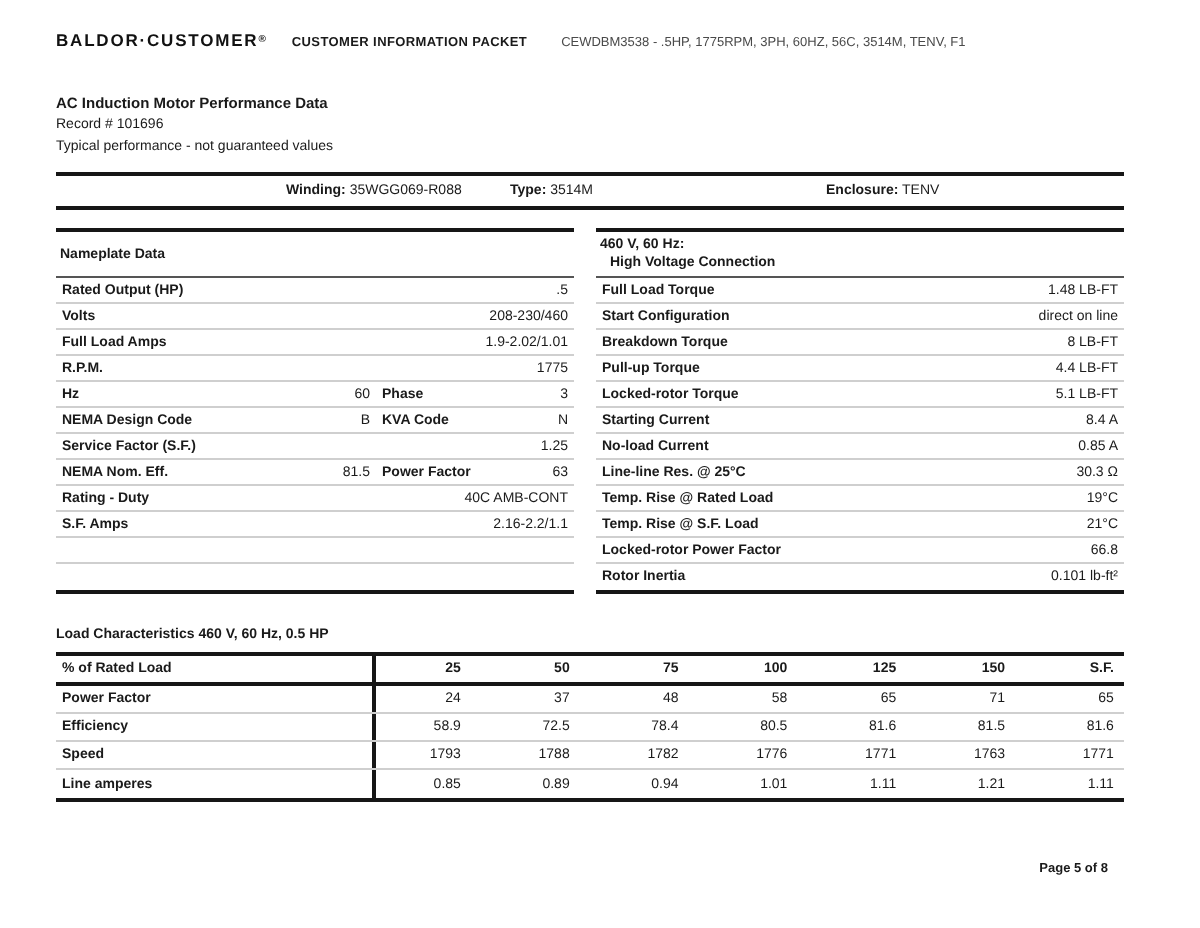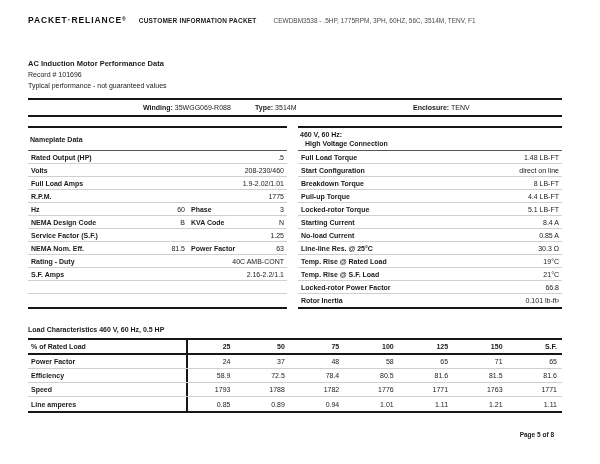--- a/index.html
+++ b/index.html
@@ -8,21 +8,21 @@
   .content { padding:0 38px 0 28px; }
 
   
   .hdr { display:flex; align-items:baseline; padding-top:15px; }
   .logo { font-weight:bold; font-size:8.5px; letter-spacing:0.9px; color:#111; white-space:nowrap; }
   .logo-mark { font-size:5px; vertical-align:2px; letter-spacing:0; }
   .packet-title { font-weight:bold; font-size:6.5px; margin-left:13px; letter-spacing:0.2px; white-space:nowrap; }
   .spec { font-size:6.5px; color:#4a4a4a; margin-left:17px; white-space:nowrap; }
 
   
-  .title-block { margin-top:34px; }
+  .title-block { margin-top:22px; }
   .doc-title { font-size:7.5px; font-weight:bold; }
   .doc-sub { font-size:7px; margin-top:2px; line-height:9px; }
 
   
   .winding-bar { margin-top:8px; border-top:2px solid #161616; border-bottom:2px solid #161616;
                  height:19px; position:relative; font-size:7px; }
   .winding-item { position:absolute; top:0; line-height:15px; white-space:nowrap; }
   .winding-item b { font-weight:bold; }
   .wi-0 { left:115px; } .wi-1 { left:227px; } .wi-2 { left:385px; }
 
@@ -54,21 +54,21 @@
   .l-cell:last-child { padding-right:5px; }
 
   .footer { position:absolute; top:431px; right:46px; font-size:6.5px; font-weight:bold; }
 </style>
 </head>
 <body>
 
 <div class="content">
 
   <div class="hdr">
-    <span class="logo"><span>PACKET·RELIANCE</span><span class="logo-mark">®</span></span>
+    <span class="logo"><span>BALDOR·CUSTOMER</span><span class="logo-mark">®</span></span>
     <span class="packet-title">CUSTOMER INFORMATION PACKET</span>
     <span class="spec">CEWDBM3538 - .5HP, 1775RPM, 3PH, 60HZ, 56C, 3514M, TENV, F1</span>
   </div>
 
   <div class="title-block">
     <div class="doc-title">AC Induction Motor Performance Data</div>
     <div class="doc-sub">Record # 101696</div>
     <div class="doc-sub">Typical performance - not guaranteed values</div>
   </div>
 

